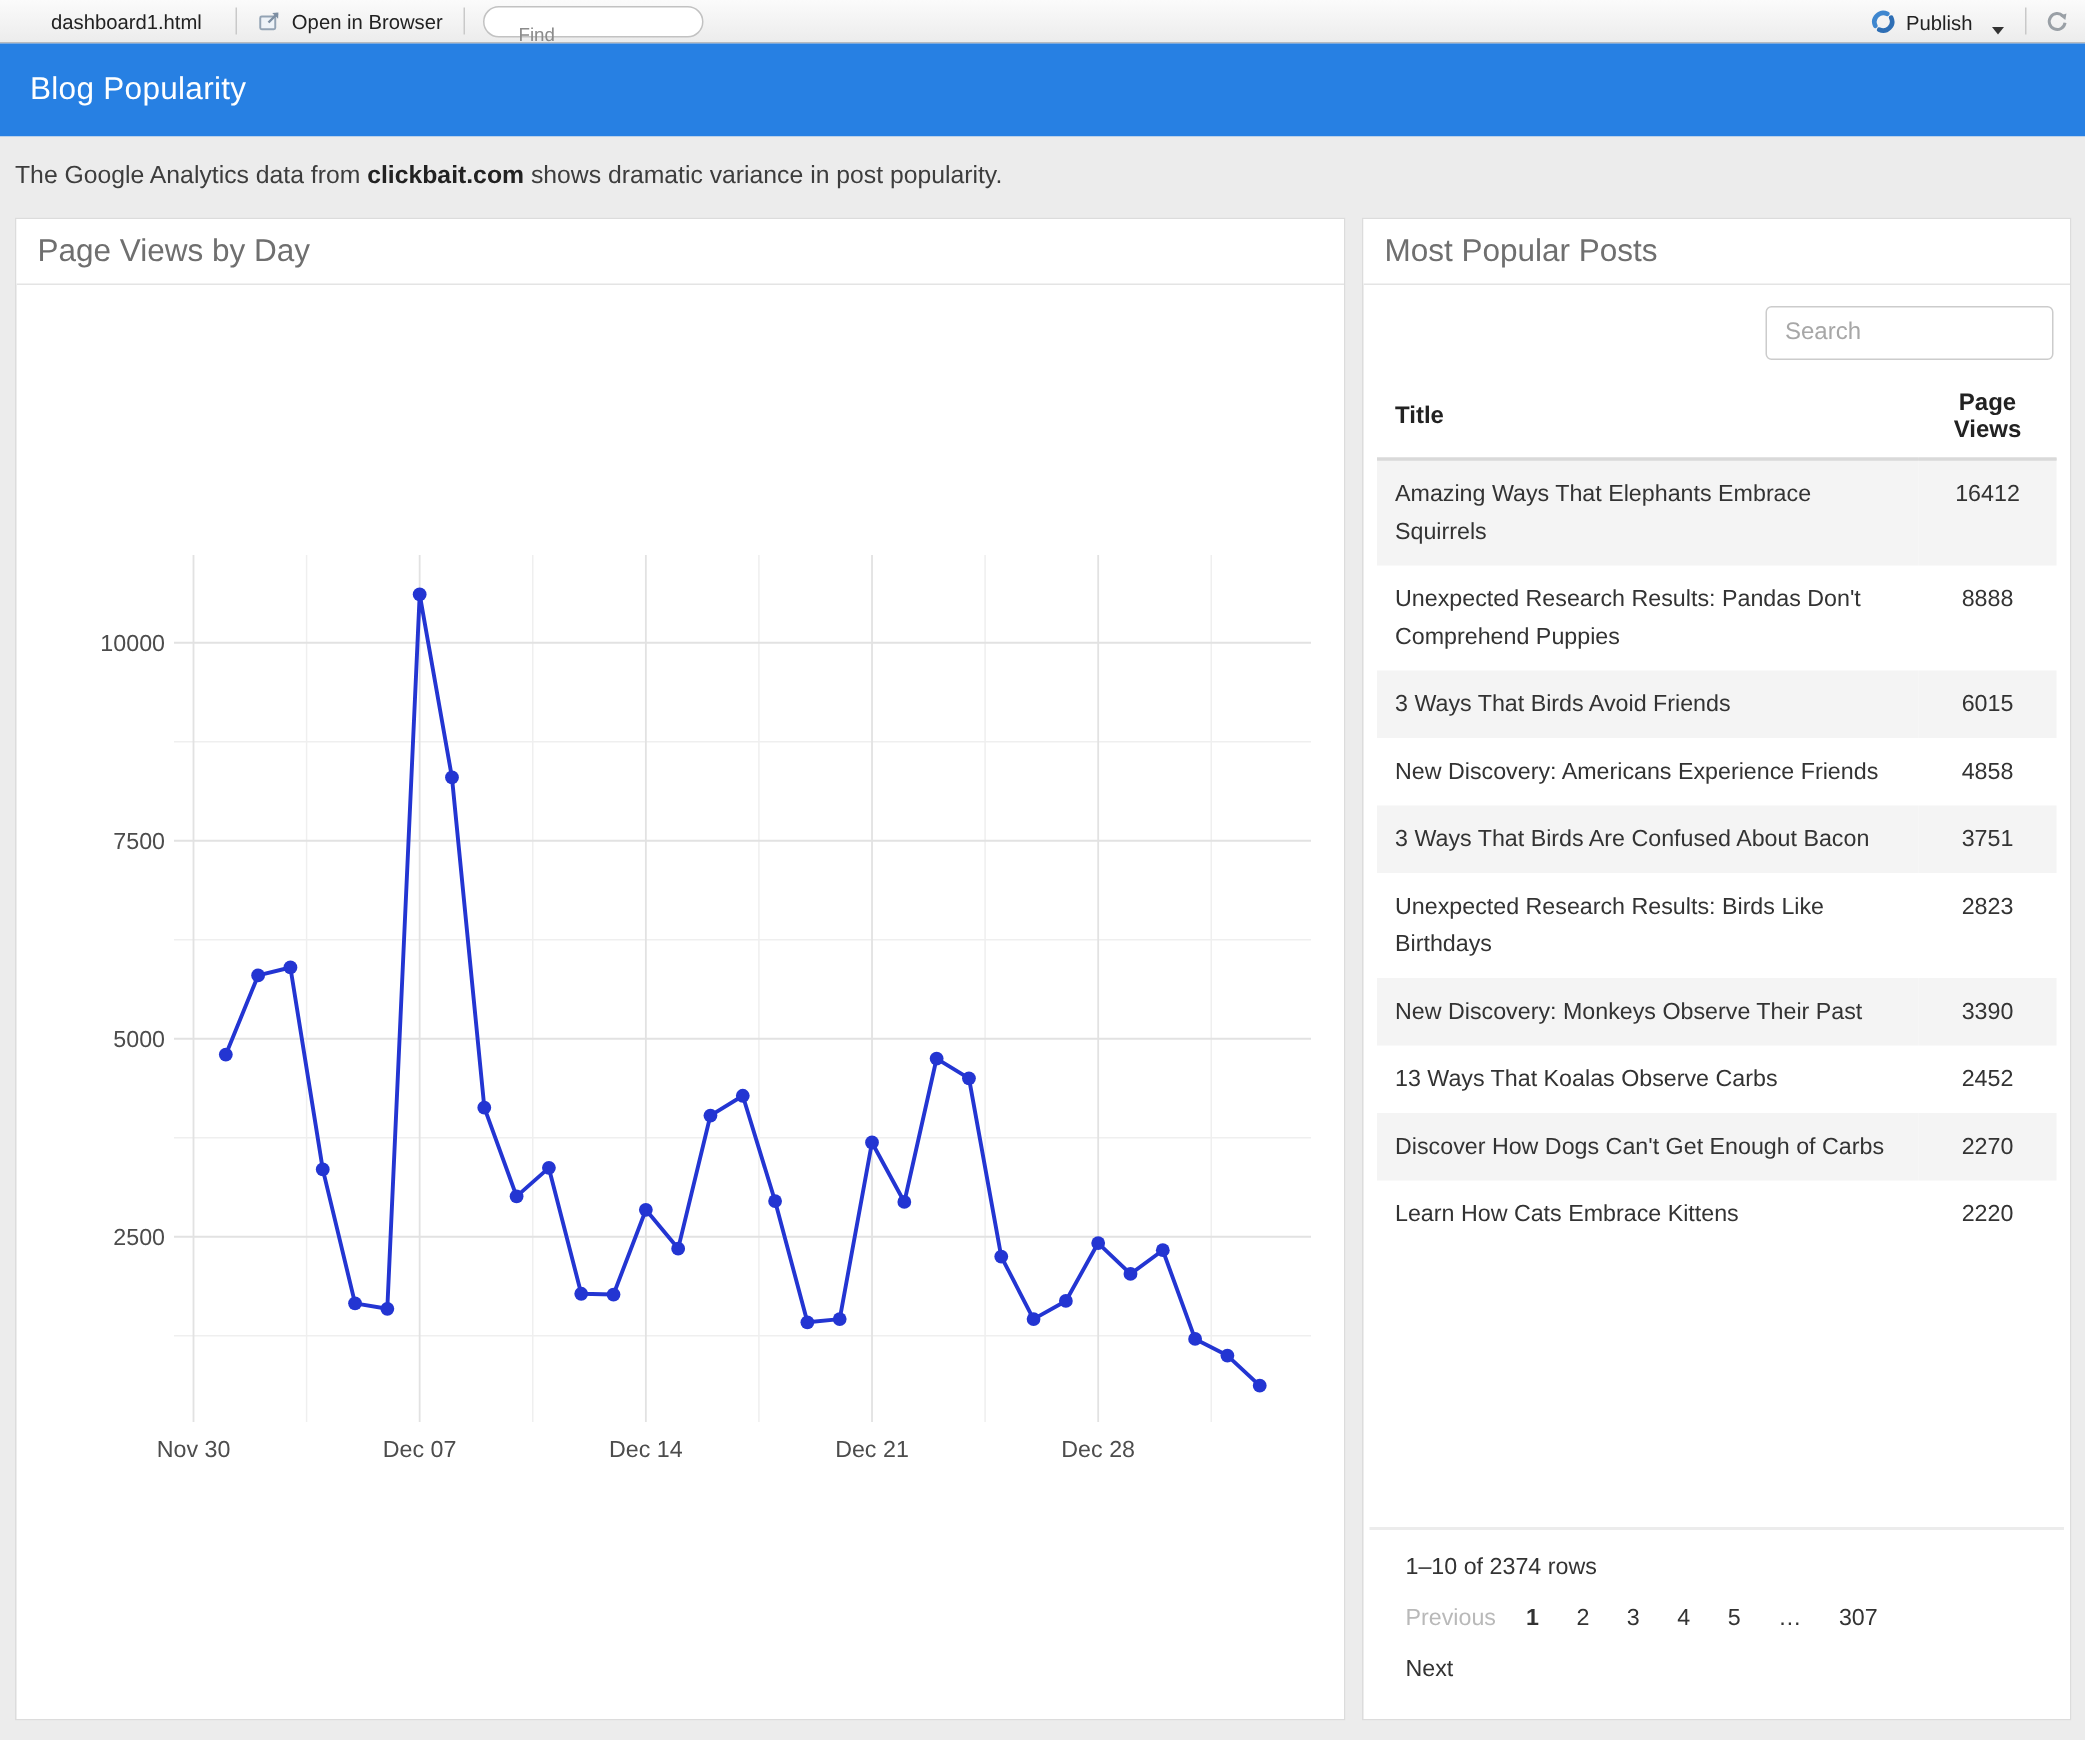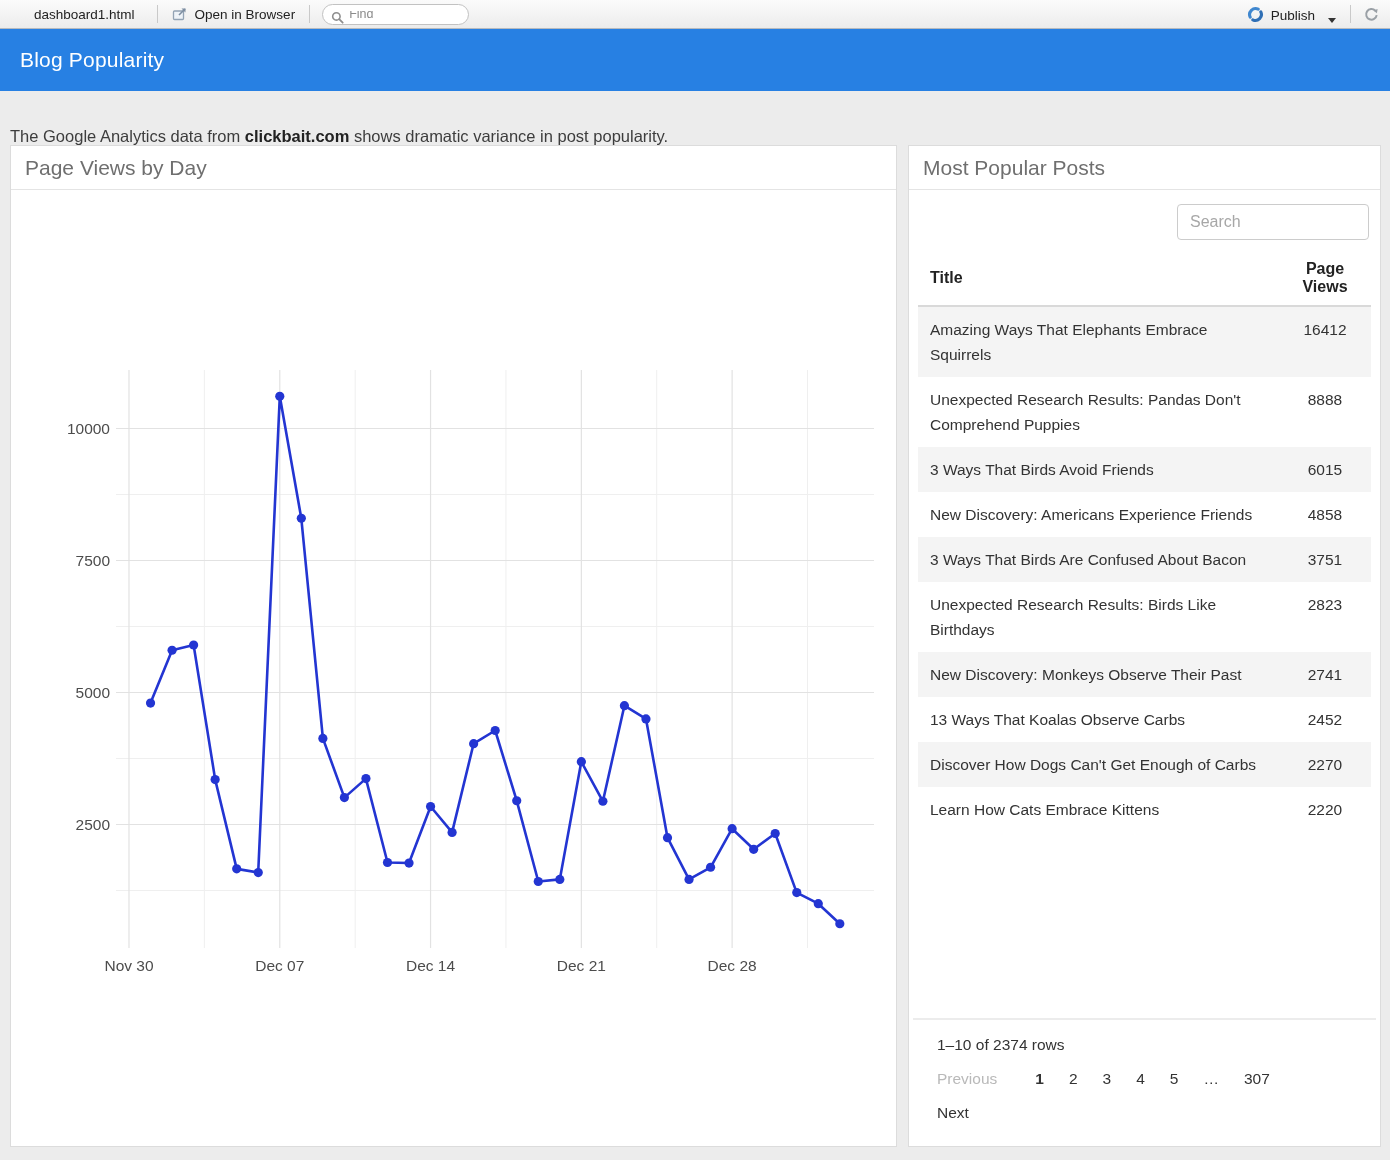--- a/index.html
+++ b/index.html
@@ -18,40 +18,40 @@
     background:linear-gradient(#fbfbfb,#ececec);
     border-bottom:1px solid #b6babf;
     display:flex; align-items:center;
     padding-left:34px;
     font-size:13.5px; color:#222;
   }
   .file-tab { padding-right:12px; }
   .vsep { width:1px; height:18px; background:#c9c9c9; margin:0 10px; }
   .tool-btn { display:flex; align-items:flex-end; gap:7px; cursor:pointer; padding:2px 4px; }
   .find-box {
-    display:flex; 
+    display:flex; align-items:center;
     width:147px; height:21px;
     background:#fff; border:1px solid #c2c2c2; border-radius:11px;
-    padding:6px 8px; gap:5px; margin-left:2px;
+    padding:6px 8px; gap:5px; margin-left:2px;flex-direction:column;
   }
   .find-box input {
     border:none; outline:none; width:100px; font-size:12.5px;
     font-family:"Liberation Sans",sans-serif; color:#333; background:transparent;
   }
   .find-box input::placeholder { color:#8b8b8b; }
   .toolbar .spacer { flex:1; }
   .caret { width:0; height:0; border-left:4.5px solid transparent; border-right:4.5px solid transparent; border-top:5px solid #333; margin-left:6px; }
   .refresh-btn { background:none; border:none; cursor:pointer; display:flex; align-items:center; padding:0 10px 0 2px; }
 
   
   .navbar { height:62px; background:#2780e3; display:flex; align-items:center; padding:0 20px; }
   .navbar-title { color:#ffffff; font-size:21px; font-weight:500; letter-spacing:.2px; }
 
   
-  .subtitle { height:54px; padding:17px 10px 4px; font-size:16.5px; color:#3d3d3d; background:#ececec;margin-top:19px; }
+  .subtitle { height:54px; padding:17px 10px 4px; font-size:16.5px; color:#3d3d3d; background:#ececec; }
   .subtitle b { font-weight:bold; color:#222; }
 
   
   .content { position:absolute; top:145px; left:10px; right:9px; bottom:13px; display:flex; gap:11px; }
   .panel { background:#fff; border:1px solid #dcdcdc; }
   .panel-header {
     padding:10px 14px 9px; font-size:21px; color:#6f6f6f;
     border-bottom:1px solid #e4e4e4; background:#fff;
   }
   .panel-left { width:887px; display:flex; flex-direction:column; }
@@ -76,21 +76,21 @@
     padding:8px 12px 9px; border-bottom:2px solid #d9d9d9;
   }
   table.posts th.views, table.posts td.views { text-align:center; }
   table.posts td { padding:10px 12px; line-height:25px; vertical-align:top; }
   table.posts td.views { width:92px; }
   table.posts tr.striped { background:#f4f4f4; }
 
   .pagination { margin:auto 4px 0; border-top:2px solid #ececec; padding:16px 24px 24px; font-size:15.5px; color:#333; }
   .pagination .summary { margin-bottom:16px; }
   .pager-row { display:flex; align-items:center; }
-  .page-prev { color:#b9b9b9; margin-right:38px; }
+  .page-prev { color:#b9b9b9; margin-right:20px; }
   .page-item { margin-right:25px; cursor:pointer; }
   .page-item.current { font-weight:bold; }
   .page-item.ellipsis { cursor:default; }
   .page-next { margin-top:16px; cursor:pointer; width:max-content; }
 </style>
 </head>
 <body>
 
 <div class="toolbar">
   <span class="file-tab">dashboard1.html</span>
@@ -247,21 +247,21 @@
           <tr class="striped">
             <td>3 Ways That Birds Are Confused About Bacon</td>
             <td class="views">3751</td>
           </tr>
           <tr>
             <td>Unexpected Research Results: Birds Like Birthdays</td>
             <td class="views">2823</td>
           </tr>
           <tr class="striped">
             <td>New Discovery: Monkeys Observe Their Past</td>
-            <td class="views">2741</td>
+            <td class="views">3390</td>
           </tr>
           <tr>
             <td>13 Ways That Koalas Observe Carbs</td>
             <td class="views">2452</td>
           </tr>
           <tr class="striped">
             <td>Discover How Dogs Can't Get Enough of Carbs</td>
             <td class="views">2270</td>
           </tr>
           <tr>

